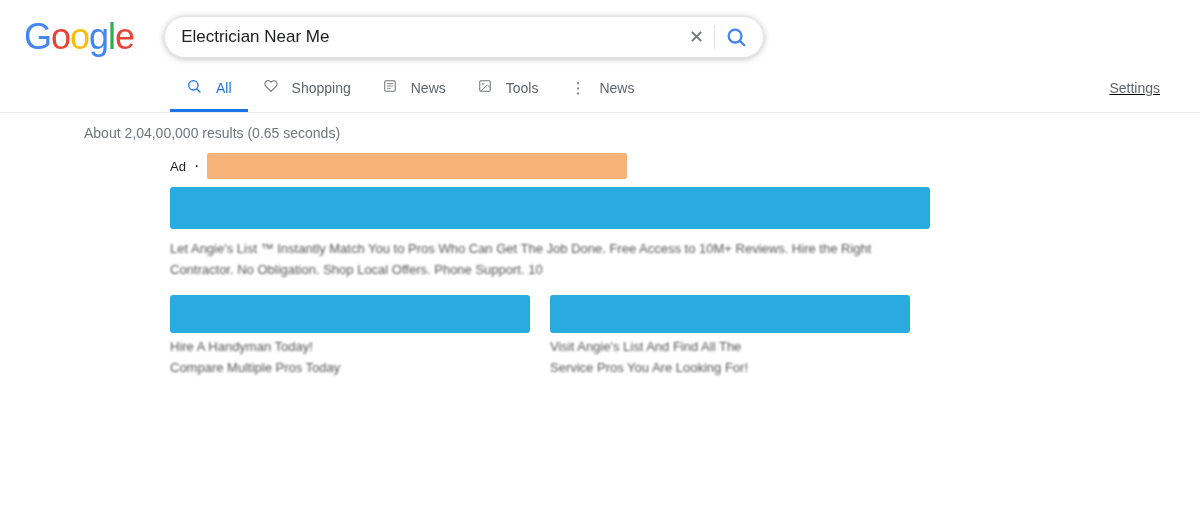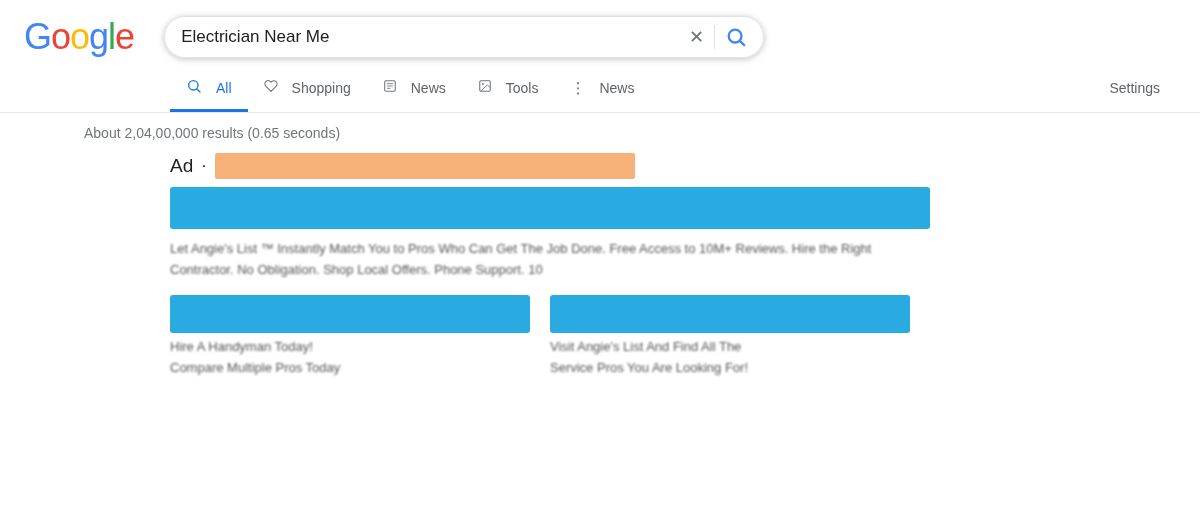--- a/index.html
+++ b/index.html
@@ -111,20 +111,21 @@
 
     .nav-spacer {
       flex: 1;
     }
 
     .nav-right {
       display: flex;
       align-items: center;
       gap: 0;
       padding-right: 24px;
+      text-decoration: underline;
     }
 
     .nav-right .nav-item {
       color: #5f6368;
     }
 
     
     .results-info {
       padding: 12px 0 12px 84px;
       font-size: 14px;
@@ -137,21 +138,21 @@
     }
 
     .ad-label {
       display: flex;
       align-items: center;
       gap: 8px;
       margin-bottom: 8px;
     }
 
     .ad-text {
-      font-size: 19px;
+      font-size: 13px;
       color: #202124;
       font-weight: 500;
     }
 
     .ad-bar-orange {
       height: 26px;
       width: 420px;
       background: #F4A460;
       border-radius: 2px;
       opacity: 0.85;

